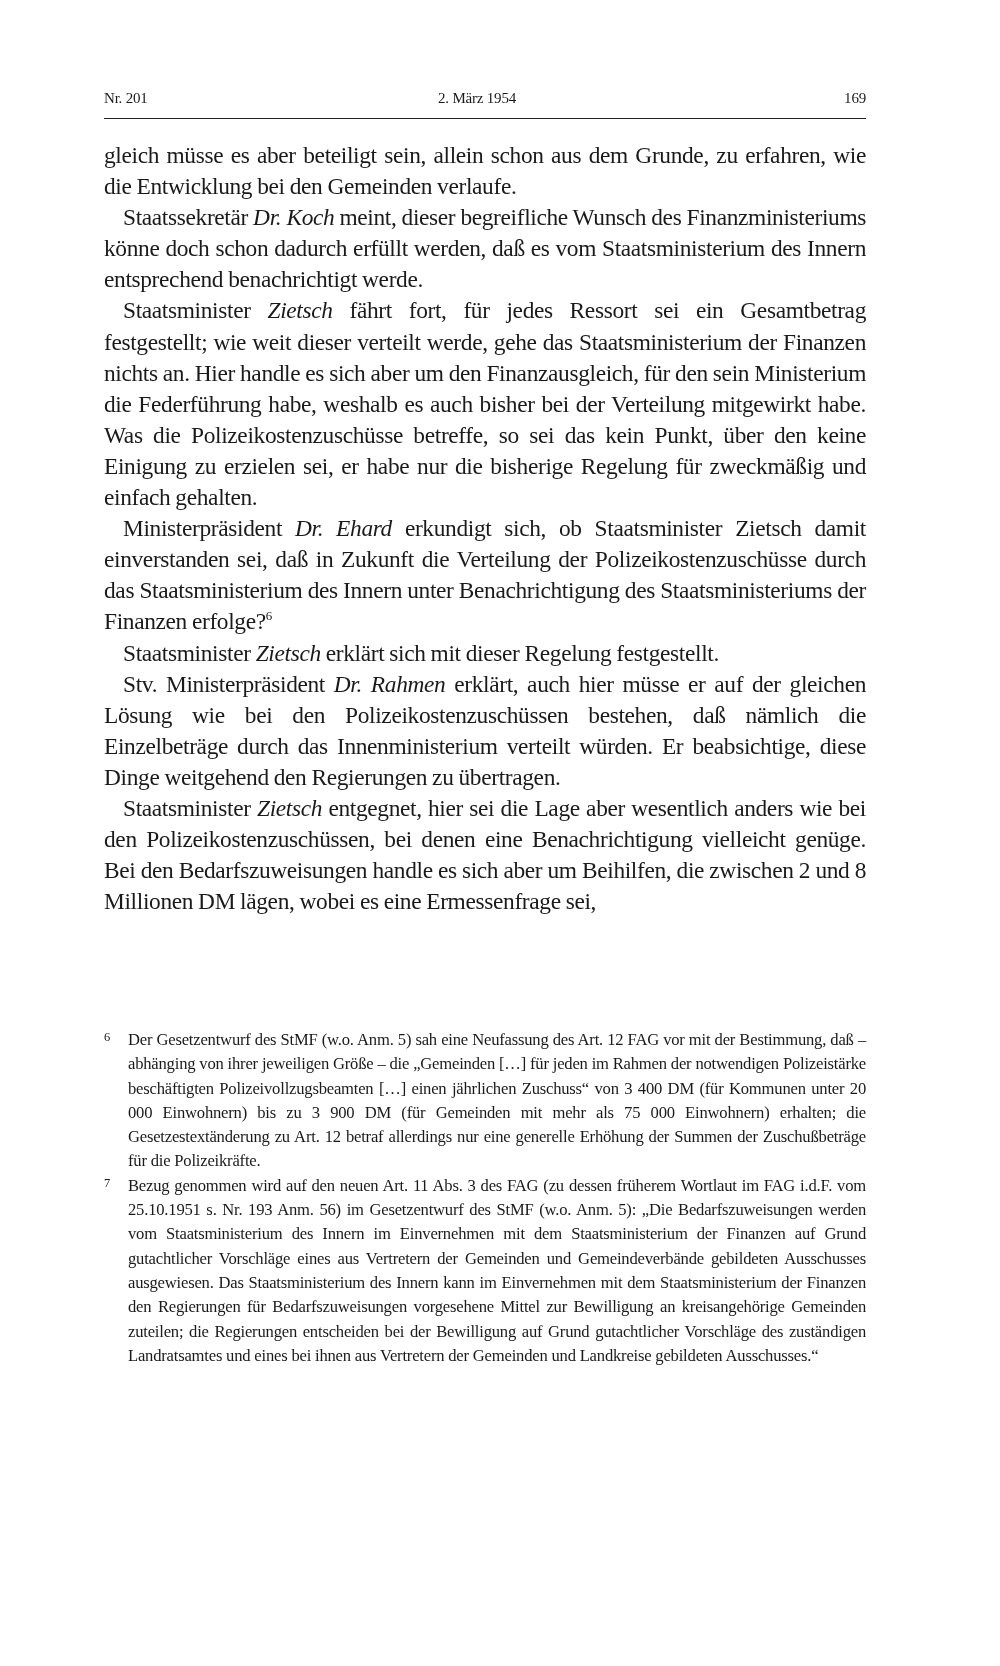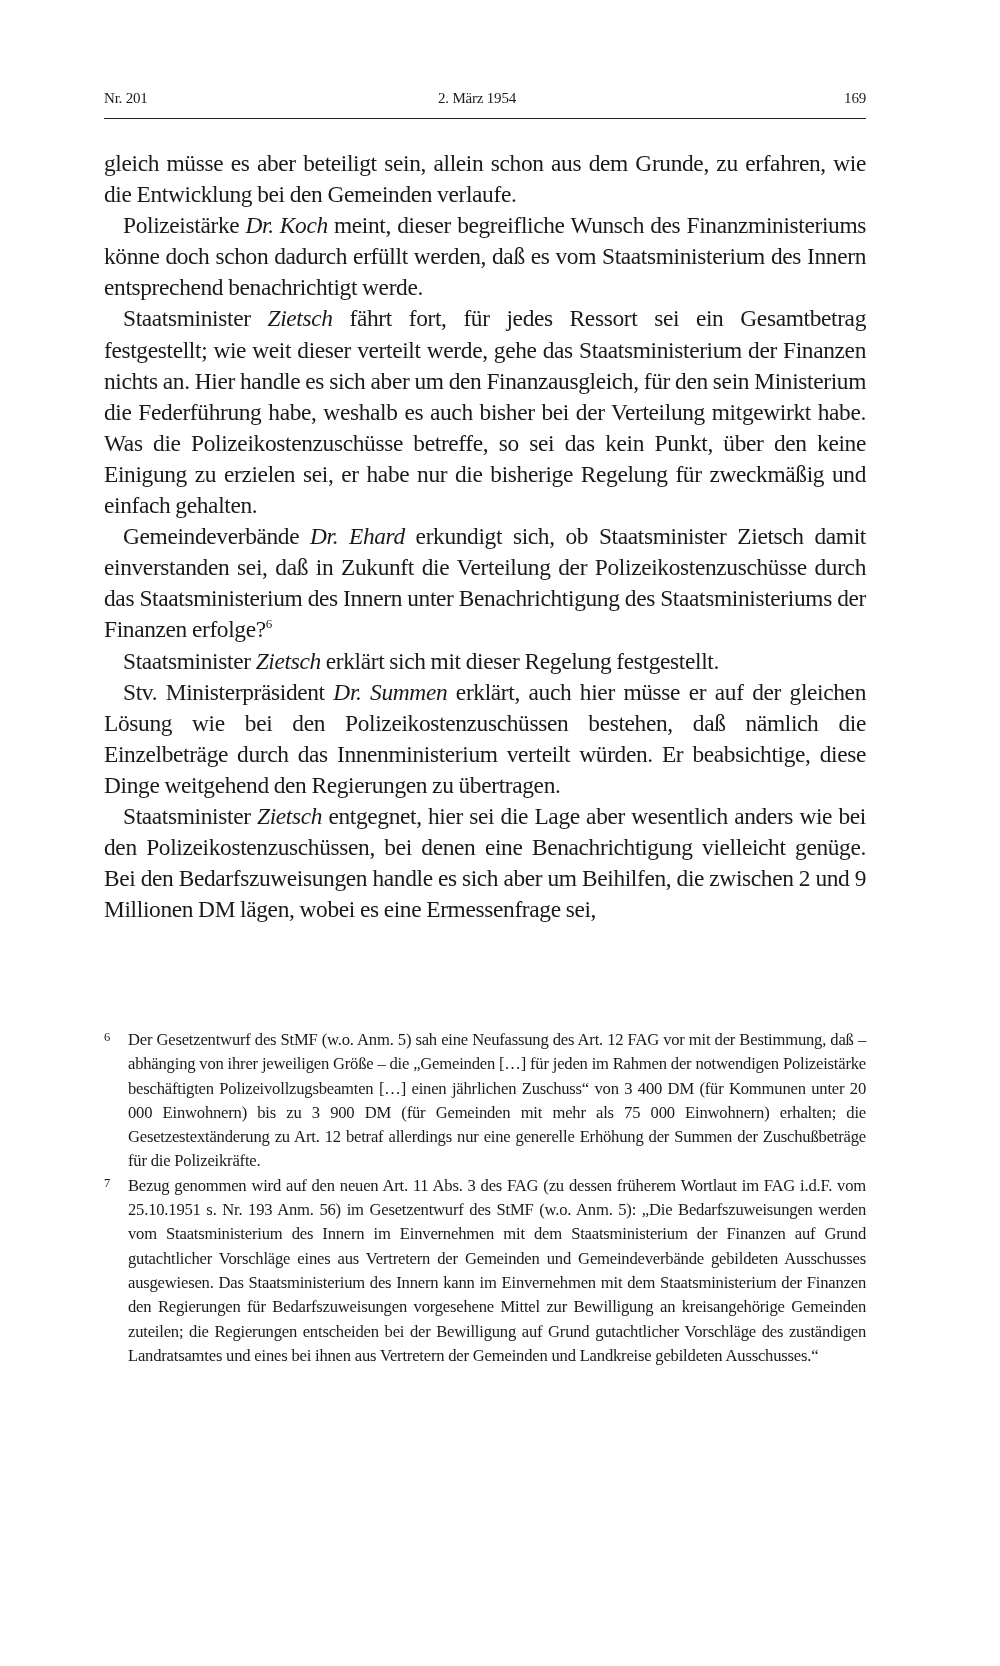--- a/index.html
+++ b/index.html
@@ -4,21 +4,21 @@
 <style>
   html, body { margin: 0; padding: 0; background: #ffffff; }
   body { width: 1000px; height: 1666px; position: relative; overflow: hidden; color: #1a1a1a;
          font-family: "Liberation Serif", "DejaVu Serif", serif; }
   .page { position: absolute; left: 104px; top: 0; width: 762px; }
   .header { position: absolute; top: 84px; left: 0; width: 762px; height: 34px; border-bottom: 1.3px solid #222; font-size: 15px; letter-spacing: -0.2px; }
   .header span { position: absolute; top: 0; line-height: 28px; }
   .hdr-left { left: 0; }
   .hdr-center { left: 0; right: 16px; text-align: center; }
   .hdr-right { right: 0; }
-  .body { position: absolute; top: 148px; left: 0; width: 762px; font-size: 23.4px; line-height: 31.1px; text-align: justify; letter-spacing: -0.35px; word-spacing: -0.5px; }
+  .body { position: absolute; top: 140px; left: 0; width: 762px; font-size: 23.4px; line-height: 31.1px; text-align: justify; letter-spacing: -0.35px; word-spacing: -0.5px; }
   .body p { margin: 0; text-indent: 19px; }
   .body p.first { text-indent: 0; }
   .body i { font-style: italic; }
   sup { font-size: 13px; line-height: 0; vertical-align: 9px; }
   .notes { position: absolute; top: 1028px; left: 0; width: 762px; font-size: 16.6px; line-height: 24.3px; text-align: justify; letter-spacing: -0.2px; }
   .note { position: relative; padding-left: 24px; margin-bottom: 0; }
   .note-num { position: absolute; left: 0; top: -3px; font-size: 12.5px; }
 </style>
 </head>
 <body>
@@ -27,32 +27,32 @@
 
   <div class="header">
     <span class="hdr-left">Nr. 201</span>
     <span class="hdr-center">2. März 1954</span>
     <span class="hdr-right">169</span>
   </div>
 
   <div class="body">
     <p class="first">gleich müsse es aber beteiligt sein, allein schon aus dem Grunde, zu erfahren, wie die Entwicklung bei den Gemeinden verlaufe.</p>
 
-    <p><span>Polizeistärke </span><i>Dr. Koch</i><span> meint, dieser begreifliche Wunsch des Finanzministeriums könne doch schon dadurch erfüllt werden, daß es vom Staatsministerium des Innern entsprechend benachrichtigt werde.</span></p>
+    <p><span>Staatssekretär </span><i>Dr. Koch</i><span> meint, dieser begreifliche Wunsch des Finanzministeriums könne doch schon dadurch erfüllt werden, daß es vom Staatsministerium des Innern entsprechend benachrichtigt werde.</span></p>
 
     <p><span>Staatsminister </span><i>Zietsch</i><span> fährt fort, für jedes Ressort sei ein Gesamtbetrag festgestellt; wie weit dieser verteilt werde, gehe das Staatsministerium der Finanzen nichts an. Hier handle es sich aber um den Finanzausgleich, für den sein Ministerium die Federführung habe, weshalb es auch bisher bei der Verteilung mitgewirkt habe. Was die Polizeikostenzuschüsse betreffe, so sei das kein Punkt, über den keine Einigung zu erzielen sei, er habe nur die bisherige Regelung für zweckmäßig und einfach gehalten.</span></p>
 
-    <p><span>Gemeindeverbände </span><i>Dr. Ehard</i><span> erkundigt sich, ob Staatsminister Zietsch damit einverstanden sei, daß in Zukunft die Verteilung der Polizeikostenzuschüsse durch das Staatsministerium des Innern unter Benachrichtigung des Staatsministeriums der Finanzen erfolge?</span><sup>6</sup></p>
+    <p><span>Ministerpräsident </span><i>Dr. Ehard</i><span> erkundigt sich, ob Staatsminister Zietsch damit einverstanden sei, daß in Zukunft die Verteilung der Polizeikostenzuschüsse durch das Staatsministerium des Innern unter Benachrichtigung des Staatsministeriums der Finanzen erfolge?</span><sup>6</sup></p>
 
     <p><span>Staatsminister </span><i>Zietsch</i><span> erklärt sich mit dieser Regelung festgestellt.</span></p>
 
 
-    <p><span>Stv. Ministerpräsident </span><i>Dr. Summen</i><span> erklärt, auch hier müsse er auf der gleichen Lösung wie bei den Polizeikostenzuschüssen bestehen, daß nämlich die Einzelbeträge durch das Innenministerium verteilt würden. Er beabsichtige, diese Dinge weitgehend den Regierungen zu übertragen.</span></p>
+    <p><span>Stv. Ministerpräsident </span><i>Dr. Rahmen</i><span> erklärt, auch hier müsse er auf der gleichen Lösung wie bei den Polizeikostenzuschüssen bestehen, daß nämlich die Einzelbeträge durch das Innenministerium verteilt würden. Er beabsichtige, diese Dinge weitgehend den Regierungen zu übertragen.</span></p>
 
-    <p><span>Staatsminister </span><i>Zietsch</i><span> entgegnet, hier sei die Lage aber wesentlich anders wie bei den Polizeikostenzuschüssen, bei denen eine Benachrichtigung vielleicht genüge. Bei den Bedarfszuweisungen handle es sich aber um Beihilfen, die zwischen 2 und 9 Millionen DM lägen, wobei es eine Ermessenfrage sei,</span></p>
+    <p><span>Staatsminister </span><i>Zietsch</i><span> entgegnet, hier sei die Lage aber wesentlich anders wie bei den Polizeikostenzuschüssen, bei denen eine Benachrichtigung vielleicht genüge. Bei den Bedarfszuweisungen handle es sich aber um Beihilfen, die zwischen 2 und 8 Millionen DM lägen, wobei es eine Ermessenfrage sei,</span></p>
   </div>
 
   <div class="notes">
     <div class="note">
       <span class="note-num">6</span>
       <span>Der Gesetzentwurf des StMF (w.o. Anm. 5) sah eine Neufassung des Art. 12 FAG vor mit der Bestimmung, daß – abhänging von ihrer jeweiligen Größe – die „Gemeinden […] für jeden im Rahmen der notwendigen Polizeistärke beschäftigten Polizeivollzugsbeamten […] einen jährlichen Zuschuss“ von 3 400 DM (für Kommunen unter 20 000 Einwohnern) bis zu 3 900 DM (für Gemeinden mit mehr als 75 000 Einwohnern) erhalten; die Gesetzestextänderung zu Art. 12 betraf allerdings nur eine generelle Erhöhung der Summen der Zuschußbeträge für die Polizeikräfte.</span>
     </div>
     <div class="note">
       <span class="note-num">7</span>
       <span>Bezug genommen wird auf den neuen Art. 11 Abs. 3 des FAG (zu dessen früherem Wortlaut im FAG i.d.F. vom 25.10.1951 s. Nr. 193 Anm. 56) im Gesetzentwurf des StMF (w.o. Anm. 5): „Die Bedarfszuweisungen werden vom Staatsministerium des Innern im Einvernehmen mit dem Staatsministerium der Finanzen auf Grund gutachtlicher Vorschläge eines aus Vertretern der Gemeinden und Gemeindeverbände gebildeten Ausschusses ausgewiesen. Das Staatsministerium des Innern kann im Einvernehmen mit dem Staatsministerium der Finanzen den Regierungen für Bedarfszuweisungen vorgesehene Mittel zur Bewilligung an kreisangehörige Gemeinden zuteilen; die Regierungen entscheiden bei der Bewilligung auf Grund gutachtlicher Vorschläge des zuständigen Landratsamtes und eines bei ihnen aus Vertretern der Gemeinden und Landkreise gebildeten Ausschusses.“</span>

